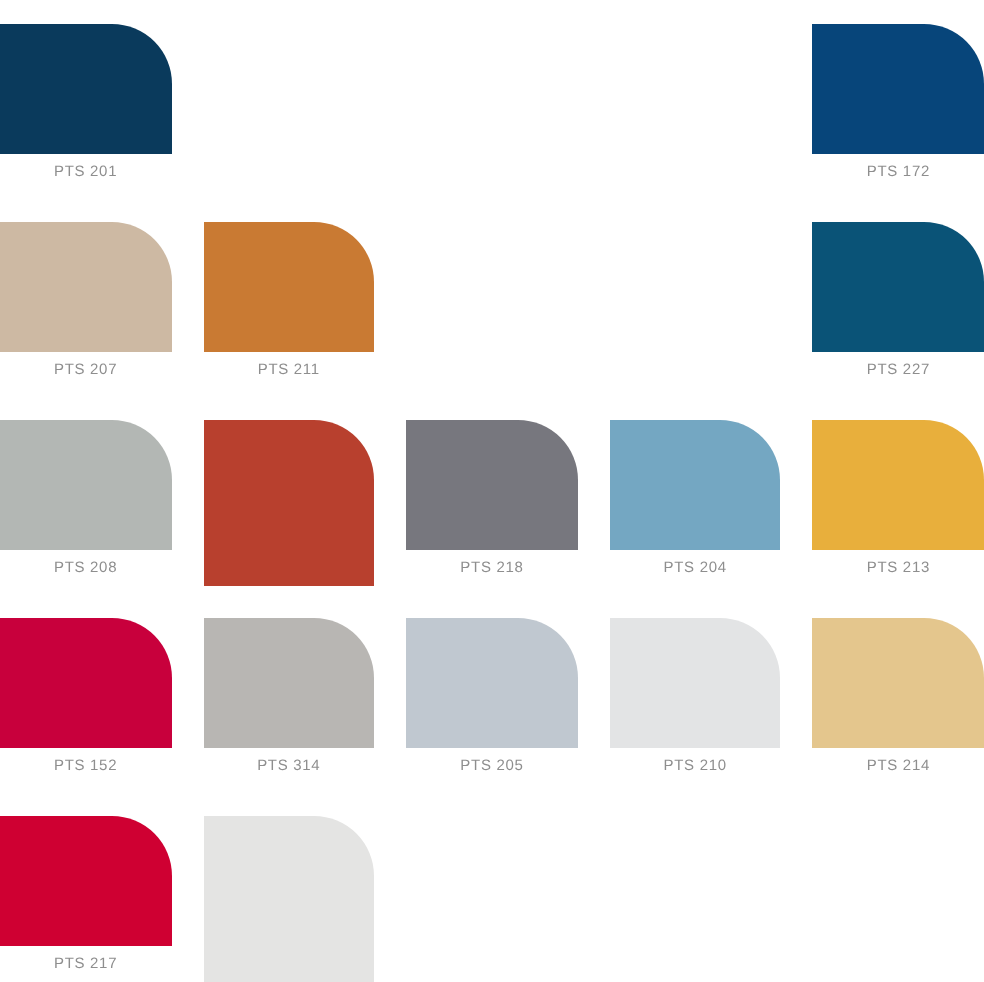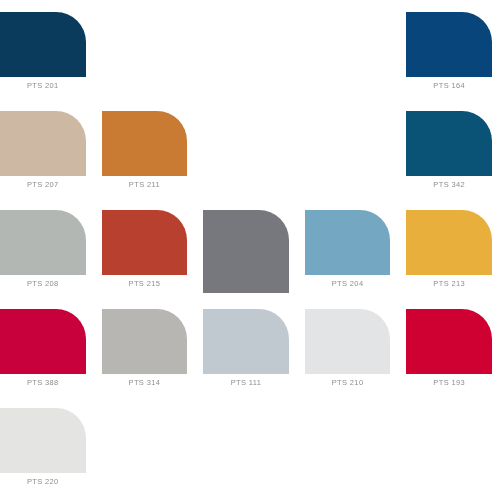--- a/index.html
+++ b/index.html
@@ -72,78 +72,81 @@
     <div class="swatch-cell is-empty">
       <div class="swatch-chip"></div>
       <div class="swatch-label"></div>
     </div>
     <div class="swatch-cell is-empty">
       <div class="swatch-chip"></div>
       <div class="swatch-label"></div>
     </div>
     <div class="swatch-cell">
       <div class="swatch-chip" style="background: rgb(7, 69, 122);"></div>
-      <div class="swatch-label">PTS 164</div>
+      <div class="swatch-label">PTS 172</div>
     </div>
     <div class="swatch-cell">
       <div class="swatch-chip" style="background: rgb(205, 185, 163);"></div>
       <div class="swatch-label">PTS 207</div>
     </div>
     <div class="swatch-cell">
       <div class="swatch-chip" style="background: rgb(201, 122, 51);"></div>
       <div class="swatch-label">PTS 211</div>
     </div>
     <div class="swatch-cell is-empty">
       <div class="swatch-chip"></div>
       <div class="swatch-label"></div>
     </div>
     <div class="swatch-cell is-empty">
       <div class="swatch-chip"></div>
       <div class="swatch-label"></div>
     </div>
     <div class="swatch-cell">
       <div class="swatch-chip" style="background: rgb(10, 83, 119);"></div>
-      <div class="swatch-label">PTS 342</div>
+      <div class="swatch-label">PTS 227</div>
     </div>
     <div class="swatch-cell">
       <div class="swatch-chip" style="background: rgb(179, 183, 180);"></div>
       <div class="swatch-label">PTS 208</div>
     </div>
     <div class="swatch-cell">
       <div class="swatch-chip" style="background: rgb(184, 64, 46);"></div>
-      <div class="swatch-label">PTS 215</div>
     </div>
     <div class="swatch-cell">
       <div class="swatch-chip" style="background: rgb(119, 119, 126);"></div>
+      <div class="swatch-label">PTS 218</div>
     </div>
     <div class="swatch-cell">
       <div class="swatch-chip" style="background: rgb(116, 167, 194);"></div>
       <div class="swatch-label">PTS 204</div>
     </div>
     <div class="swatch-cell">
       <div class="swatch-chip" style="background: rgb(232, 175, 60);"></div>
       <div class="swatch-label">PTS 213</div>
     </div>
     <div class="swatch-cell">
       <div class="swatch-chip" style="background: rgb(200, 0, 60);"></div>
-      <div class="swatch-label">PTS 388</div>
+      <div class="swatch-label">PTS 152</div>
     </div>
     <div class="swatch-cell">
       <div class="swatch-chip" style="background: rgb(184, 182, 179);"></div>
       <div class="swatch-label">PTS 314</div>
     </div>
     <div class="swatch-cell">
       <div class="swatch-chip" style="background: rgb(192, 200, 208);"></div>
-      <div class="swatch-label">PTS 111</div>
+      <div class="swatch-label">PTS 205</div>
     </div>
     <div class="swatch-cell">
       <div class="swatch-chip" style="background: rgb(227, 228, 229);"></div>
       <div class="swatch-label">PTS 210</div>
     </div>
     <div class="swatch-cell">
+      <div class="swatch-chip" style="background: rgb(228, 198, 141);"></div>
+      <div class="swatch-label">PTS 214</div>
+    </div>
+    <div class="swatch-cell">
       <div class="swatch-chip" style="background: rgb(207, 0, 50);"></div>
-      <div class="swatch-label">PTS 193</div>
+      <div class="swatch-label">PTS 217</div>
     </div>
     <div class="swatch-cell">
       <div class="swatch-chip" style="background: rgb(228, 228, 227);"></div>
-      <div class="swatch-label">PTS 220</div>
     </div>
   </div>
 
 </body></html>

